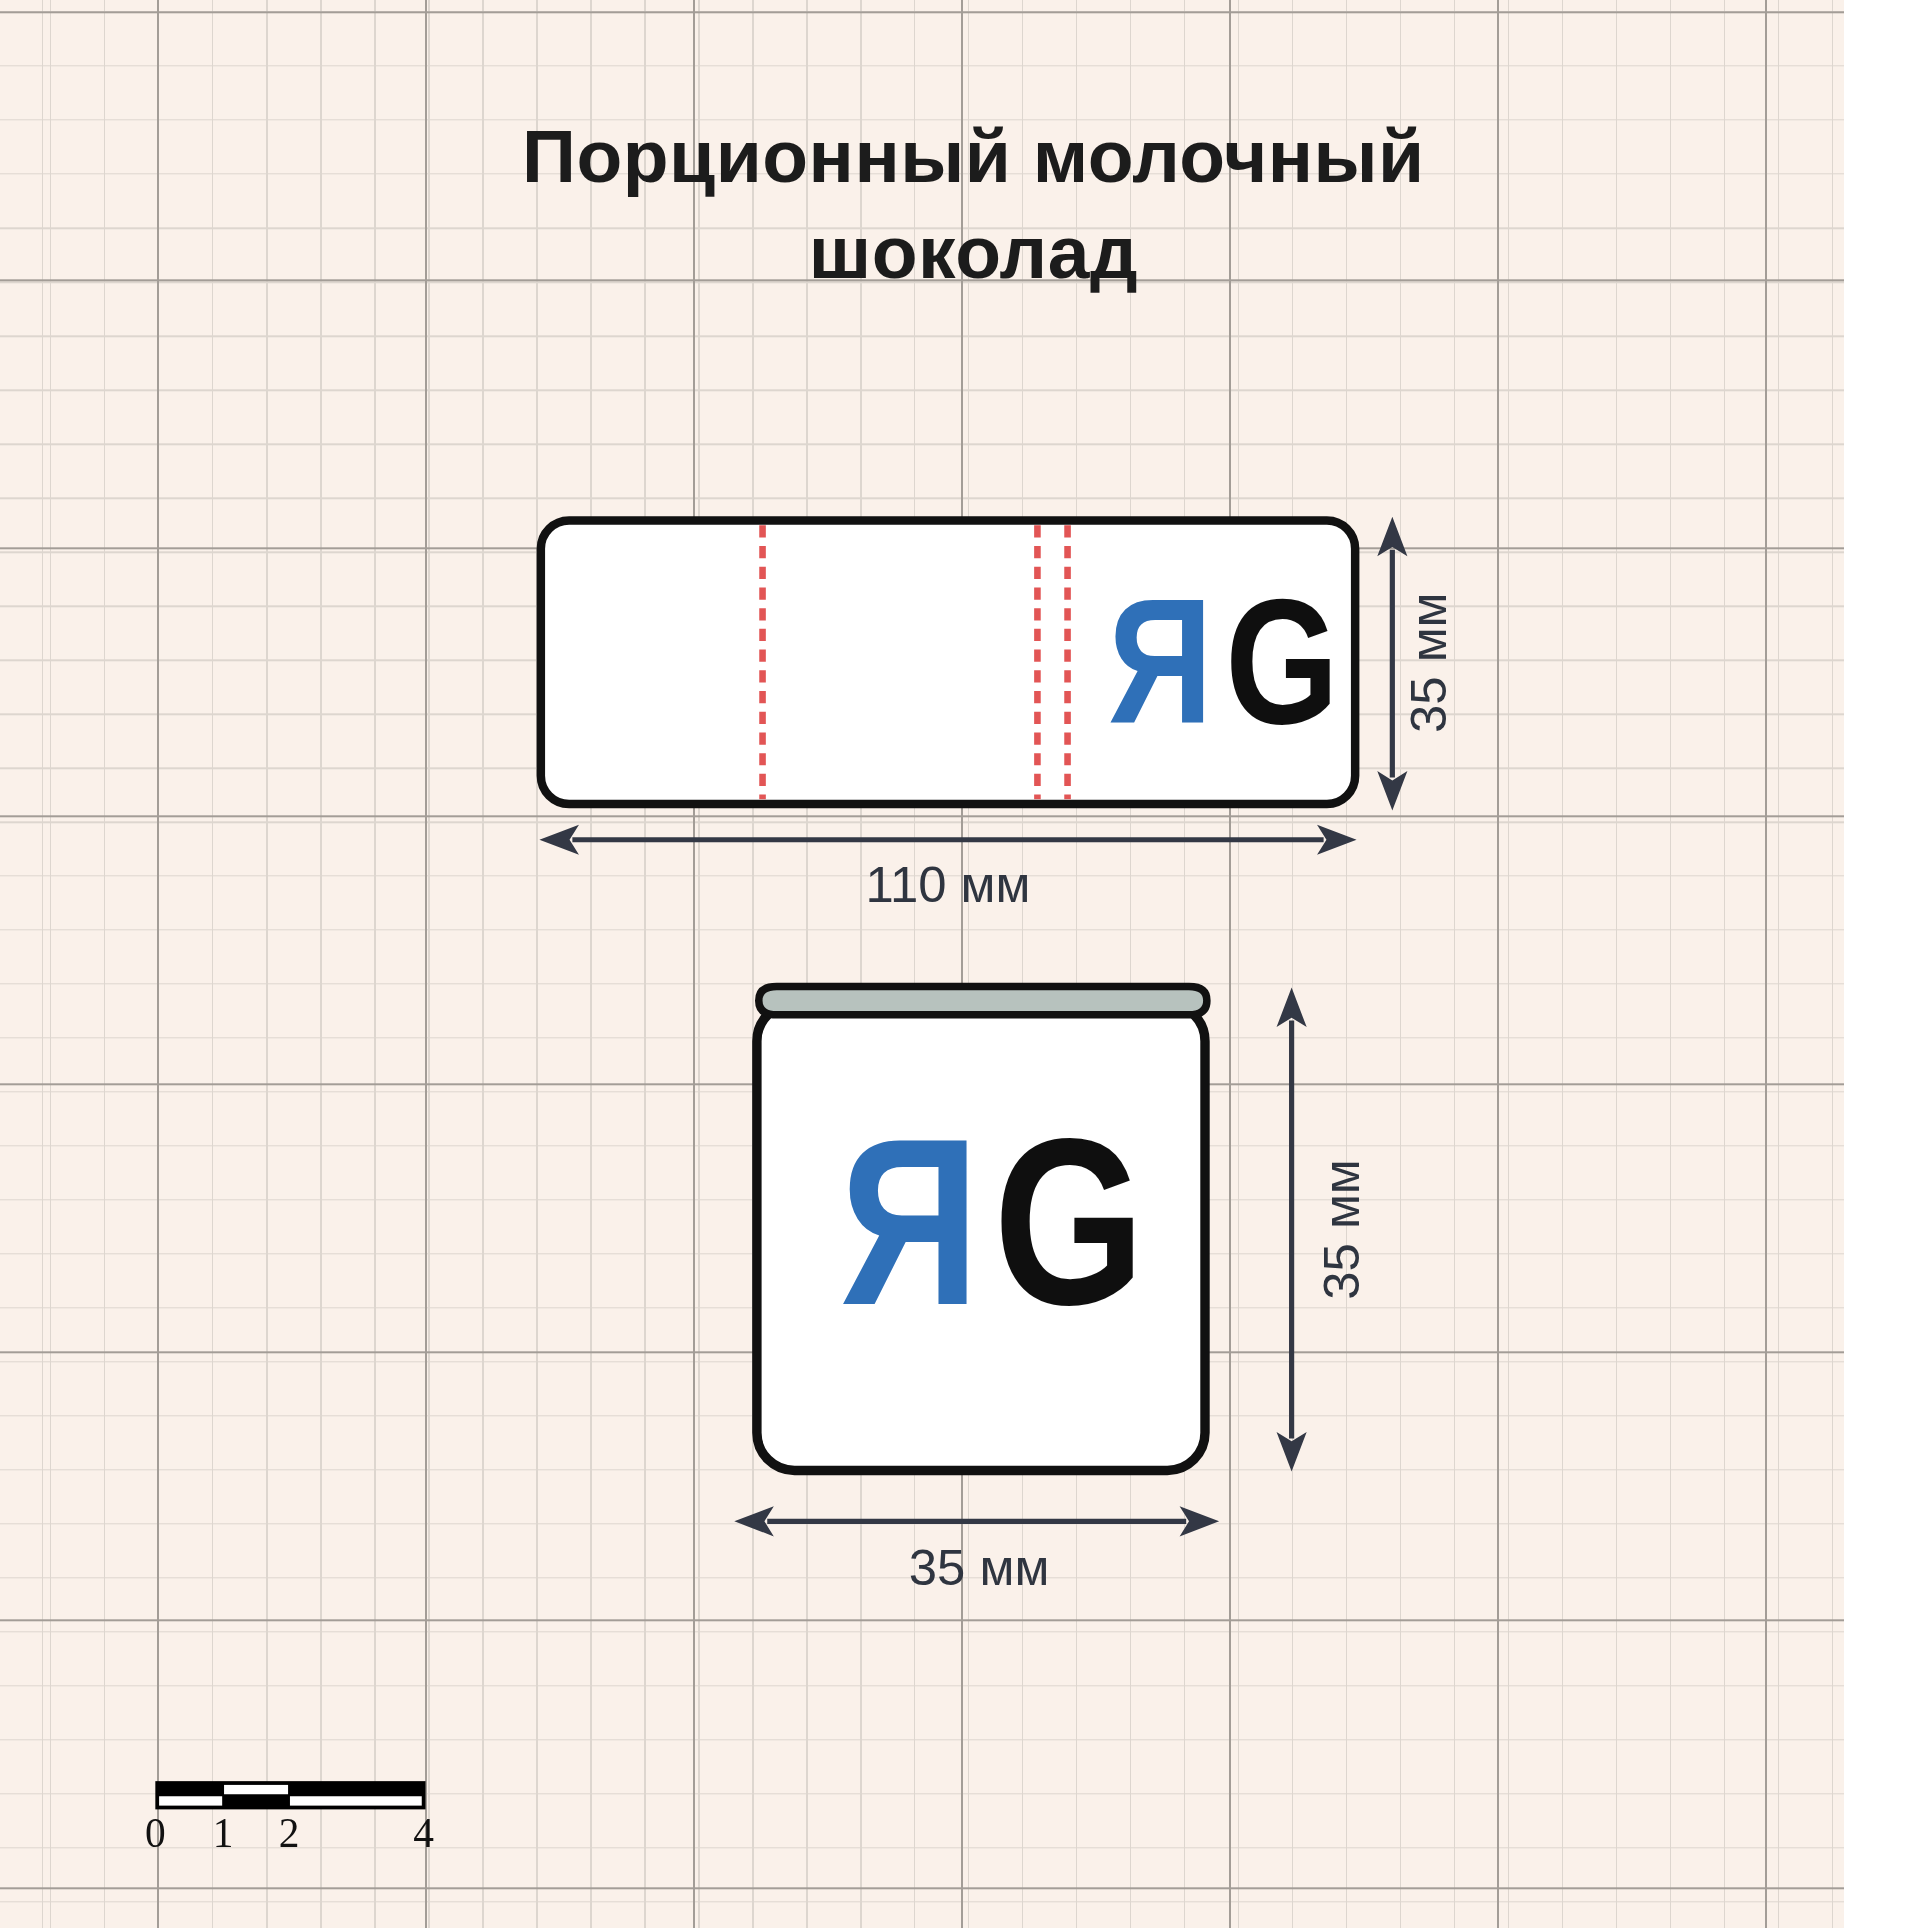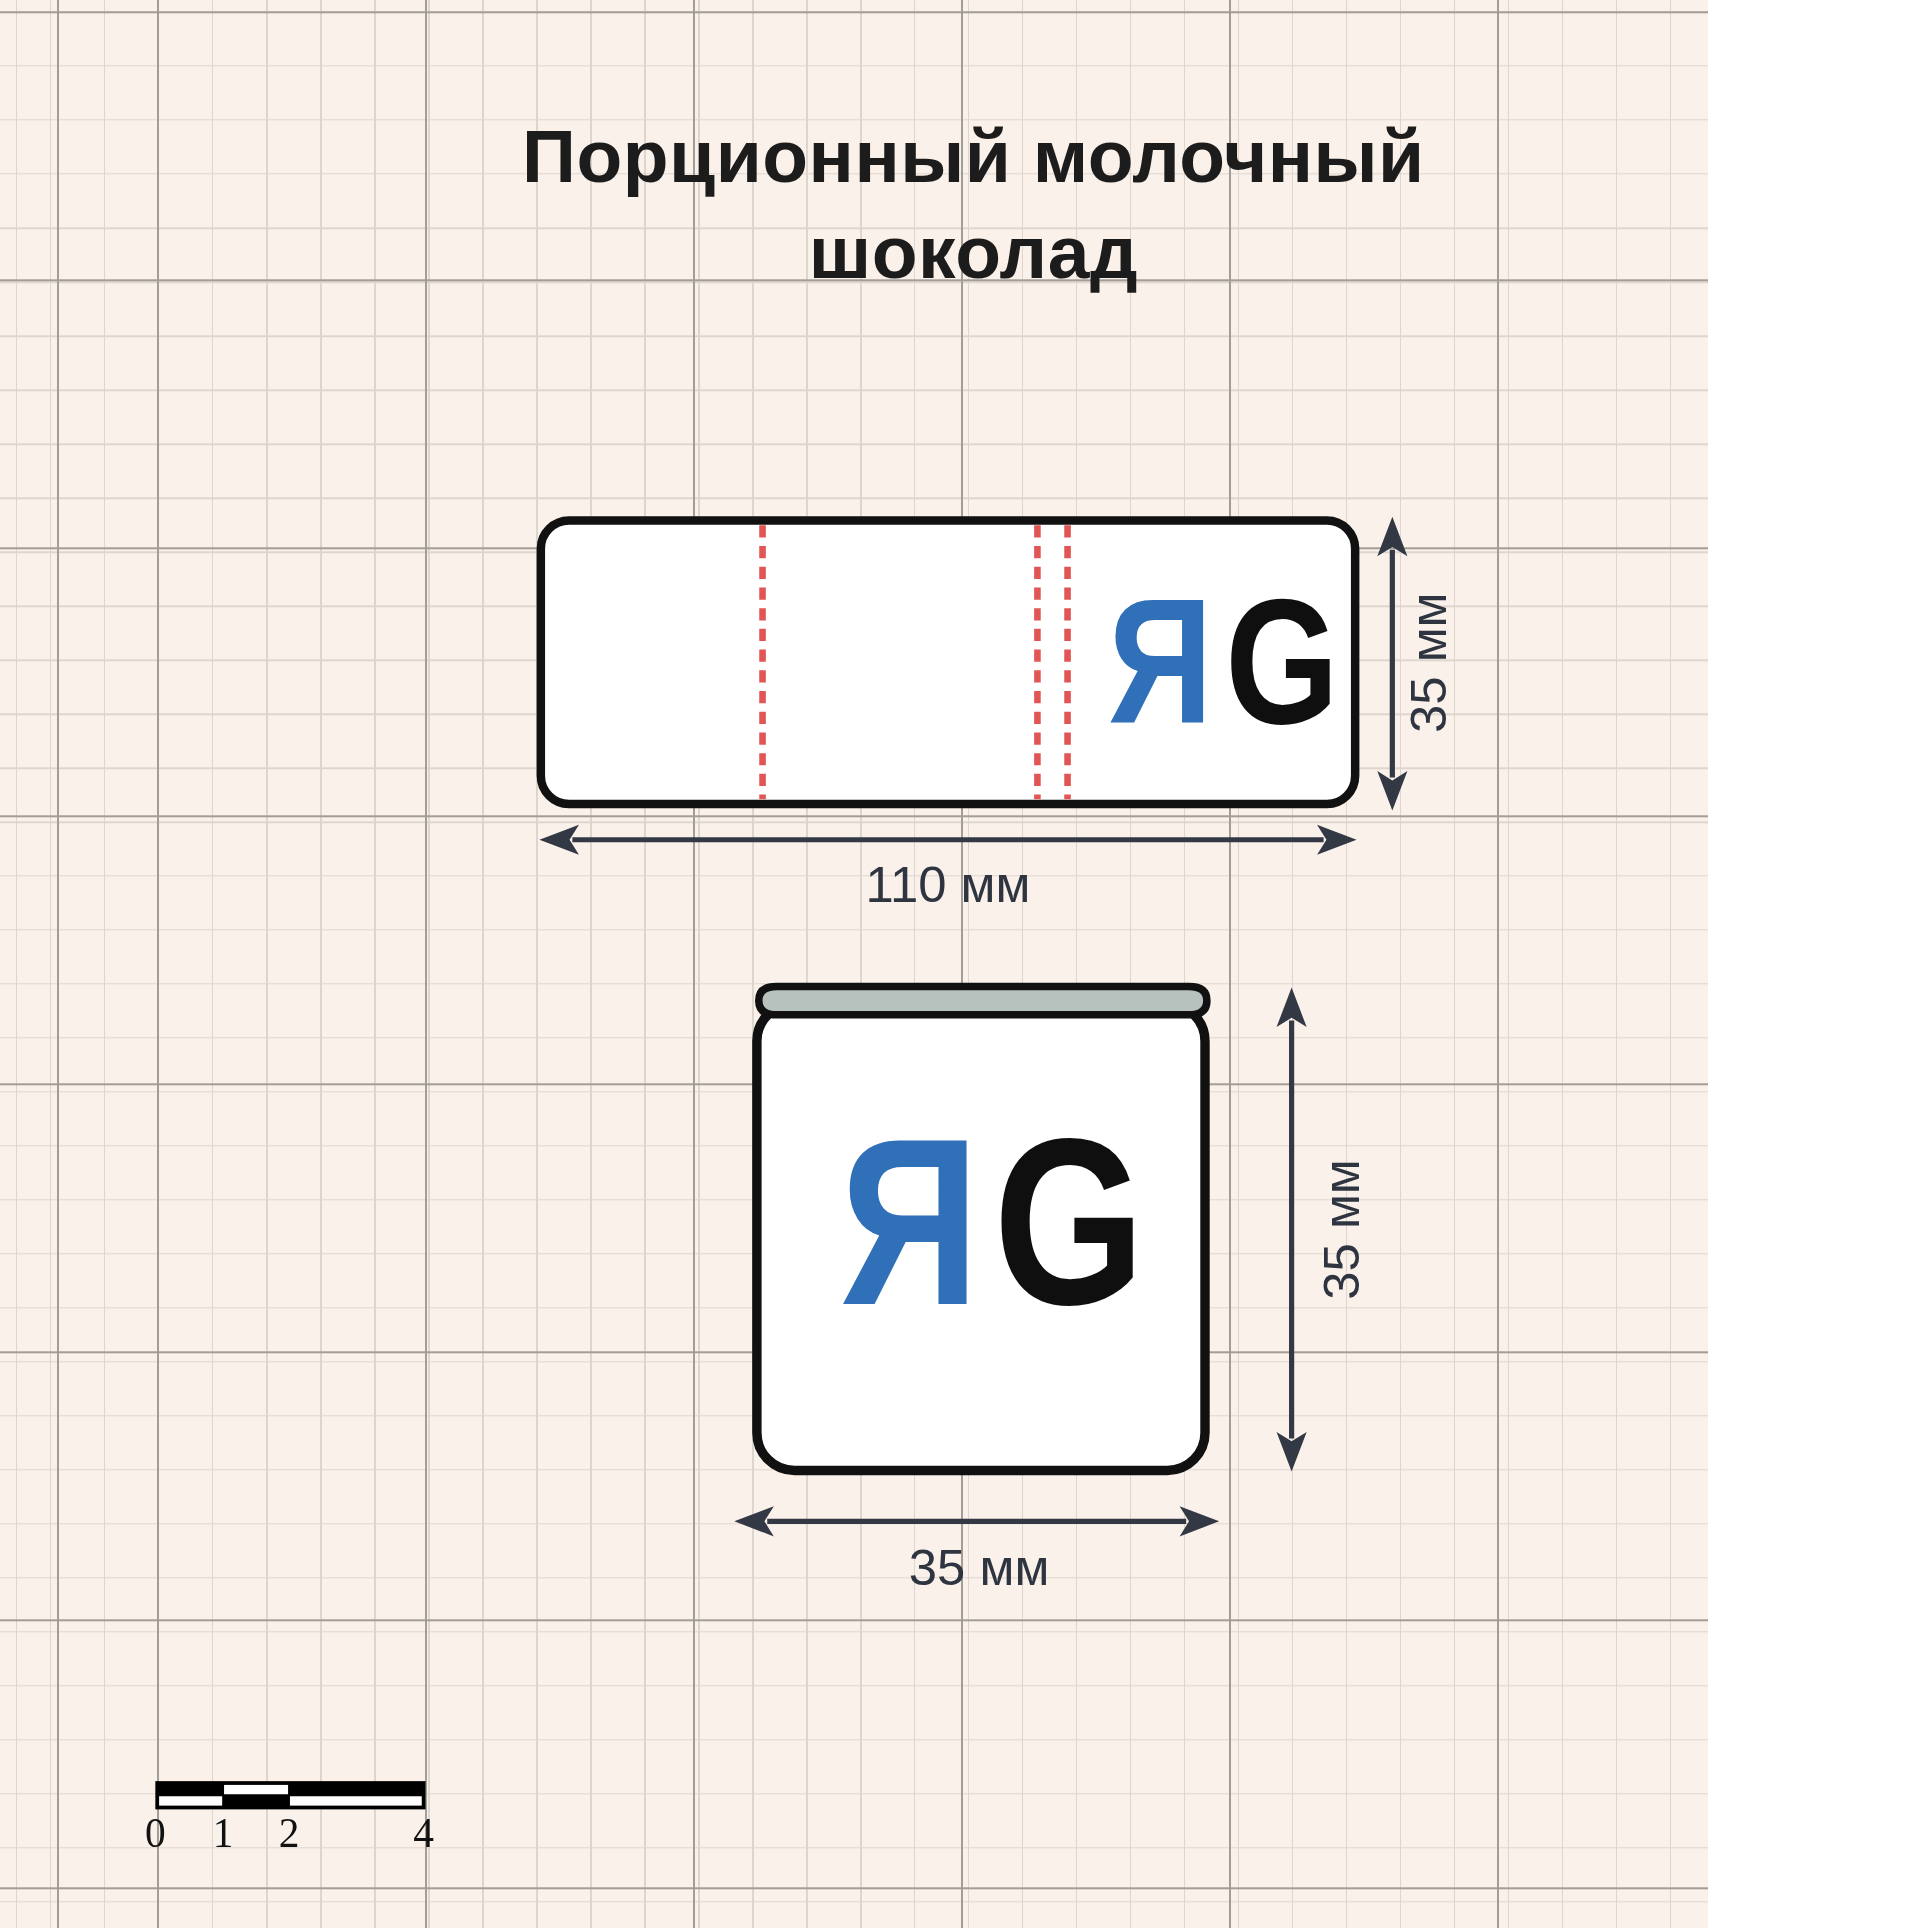--- a/index.html
+++ b/index.html
@@ -1,21 +1,21 @@
 <!DOCTYPE html>
 <html style="font-size:15px"><head>
 <meta charset="utf-8">
 <style>
   html,body{margin:0;padding:0;}
   body{
     width:1928px;height:1928px;overflow:hidden;
     font-family:"Liberation Sans",sans-serif;
   }
   #canvas{
-    position:relative;width:1708px;height:1928px;
+    position:relative;width:1844px;height:1928px;
     background-color:#faf1ea;
     background-image:
       repeating-linear-gradient(90deg,  #a39d97 0 2.4px, transparent 2.4px 268px),
       repeating-linear-gradient(180deg, #a39d97 0 2.4px, transparent 2.4px 268px),
       repeating-linear-gradient(90deg,  #ddd6cf 0 1.5px, transparent 1.5px 54px),
       repeating-linear-gradient(180deg, #ddd6cf 0 1.5px, transparent 1.5px 54px);
     background-position:157px 0, 0 11.3px, 50px 0, 0 11.3px;
   }
   .title{
     position:absolute;top:108px;left:0;width:1928px;

